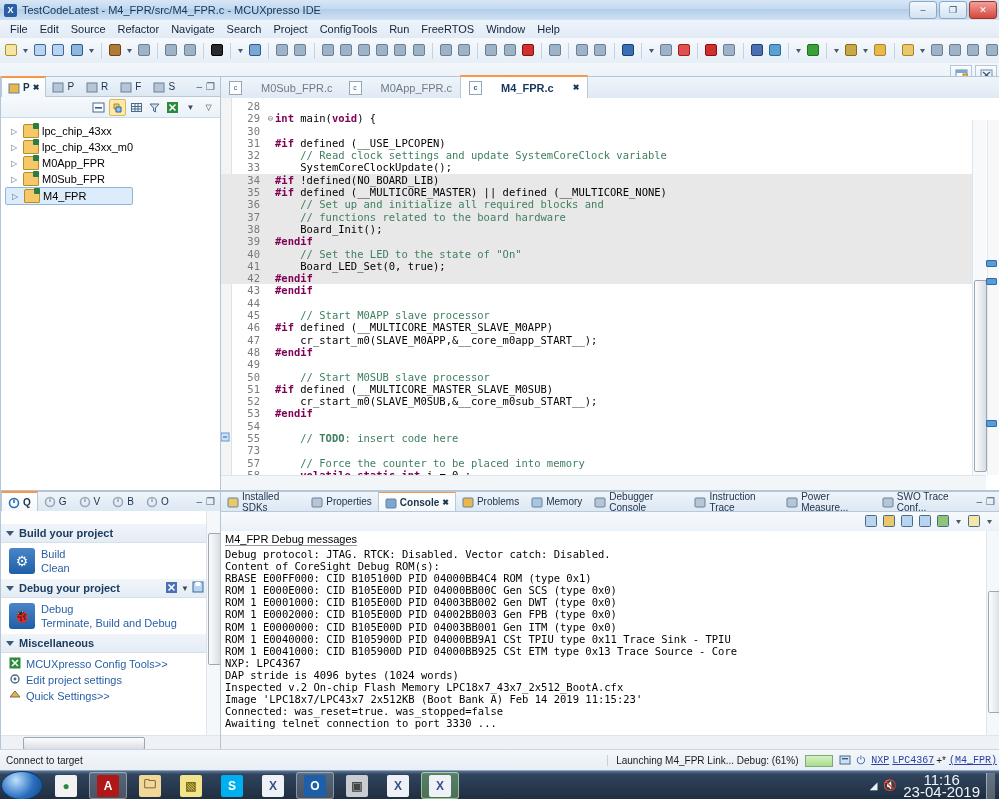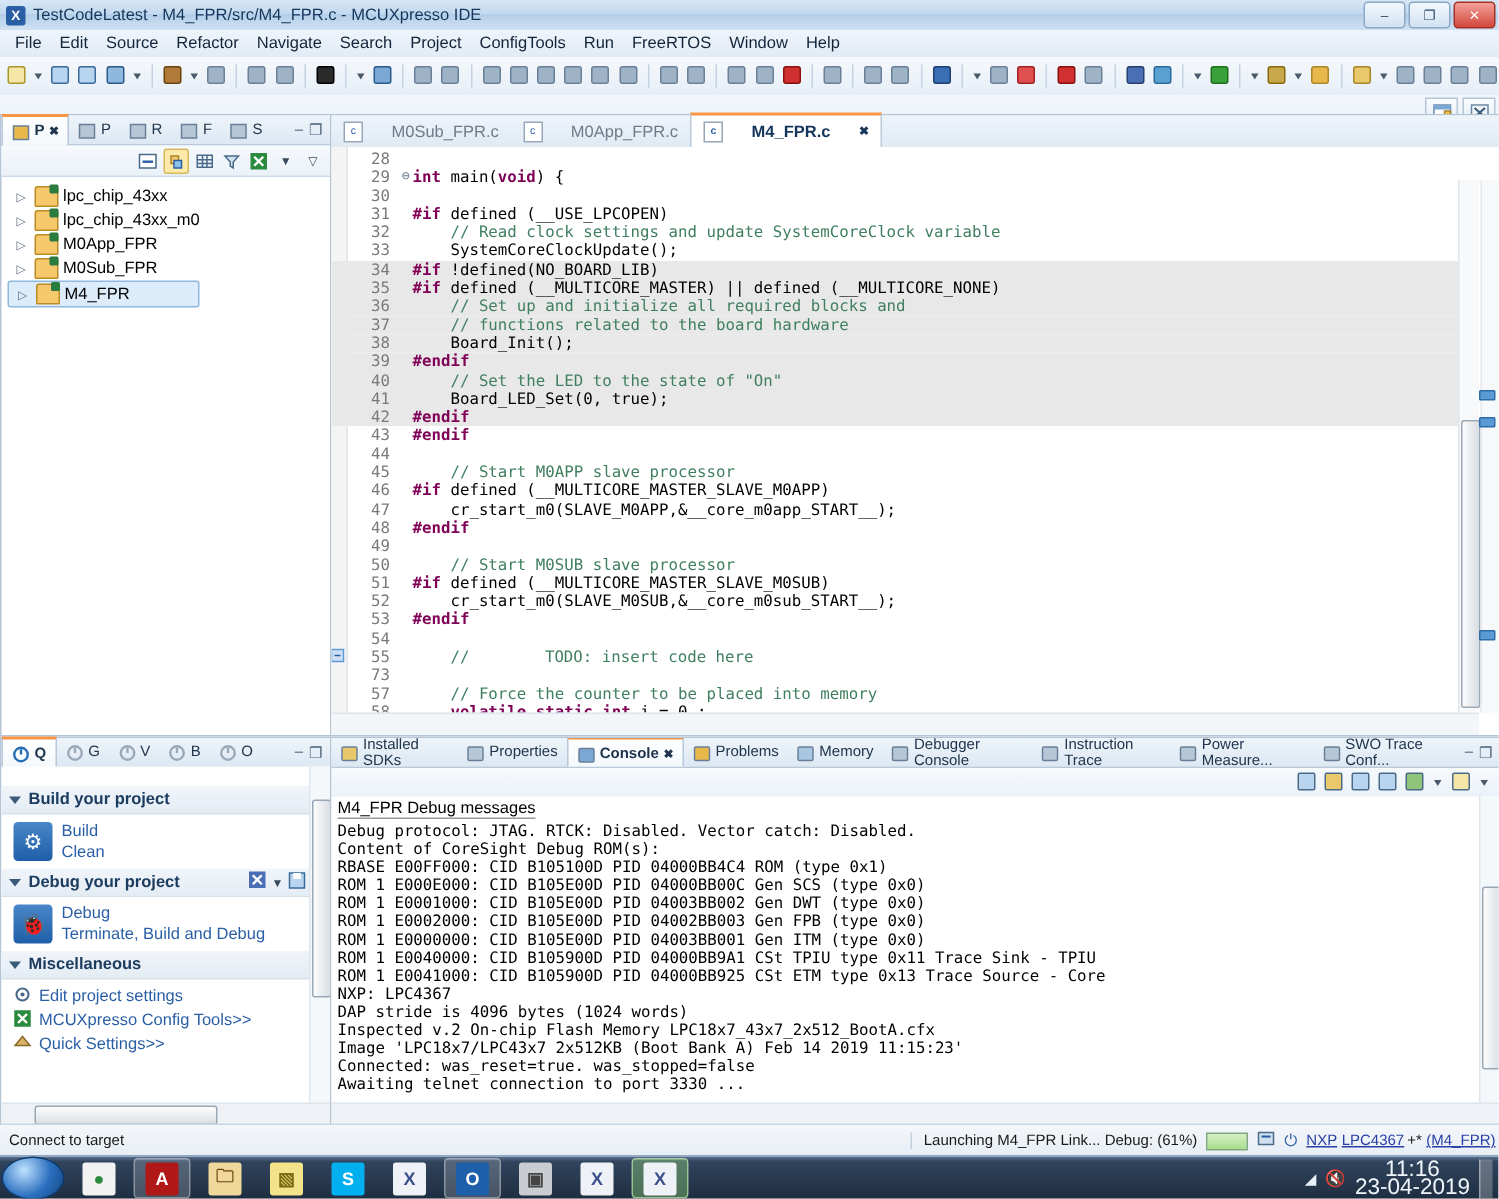--- a/index.html
+++ b/index.html
@@ -86,21 +86,21 @@
      font-family:"DejaVu Sans Mono",monospace;font-size:10.5px;}
   .cmargin{position:absolute;left:0;top:0;width:10px;height:100%;background:#f4f4f4;border-right:1px solid #e2e2e2;}
   .crow{display:flex;height:12.3px;line-height:12.3px;white-space:pre;}
   .crow.hl{background:#e8e8e8;}
   .cln{width:30px;text-align:right;padding-right:6px;color:#7a7a7a;flex:none;}
   .cfold{width:9px;flex:none;text-align:center;color:#6a7a8a;font-size:9px;}
   .ctext{flex:1;}
   .kw{color:#7f0055;font-weight:bold;}
   .pp{color:#7f0055;font-weight:bold;}
   .cm{color:#3f7f5f;}
-  .todo{color:#3f7f5f;font-weight:normal;margin-left:44px;}
+  .todo{color:#3f7f5f;font-weight:bold;}
   .vscroll{position:absolute;right:14px;top:22px;width:13px;bottom:15px;background:#f7f9fb;border-left:1px solid #dde5ed;}
   .vthumb{position:absolute;left:1px;top:160px;width:11px;height:190px;
      background:linear-gradient(to right,#fdfdfd,#d8dde3);border:1px solid #9aa7b4;border-radius:2px;}
   .omark{position:absolute;right:1px;width:11px;height:13px;background:#f6f8fa;border-left:1px solid #e2e8ee;}
   .mk{position:absolute;right:2px;width:9px;height:5px;background:#5b9bd5;border:1px solid #2d6ca8;border-radius:1px;}
   .hscroll{position:absolute;left:0;right:14px;bottom:0;height:14px;background:#f3f6f9;border-top:1px solid #dde5ed;}
 
   
   #quick{left:0;top:491px;width:219px;height:258px;}
   .qsbody{position:absolute;left:0;top:19px;right:0;bottom:0;overflow:hidden;background:#fff;}
@@ -135,21 +135,21 @@
   .consvthumb{position:absolute;left:1px;top:60px;width:11px;height:120px;background:linear-gradient(to right,#fdfdfd,#d9dee4);
      border:1px solid #9aa7b4;border-radius:2px;}
   .consh{position:absolute;left:0;right:0;bottom:0;height:14px;background:#eef2f6;border-top:1px solid #dde5ed;}
 
   
   .statusbar{position:absolute;left:0;top:749px;width:999px;height:21px;
      background:linear-gradient(to bottom,#f4f7fa,#e7eef5);border-top:1px solid #c9d6e3;
      display:flex;align-items:center;font-size:10px;color:#1a1a1a;padding-left:6px;}
   .sb-right{margin-left:auto;display:flex;align-items:center;gap:6px;padding-right:8px;}
   .progbar{width:26px;height:10px;border:1px solid #7fa87f;background:linear-gradient(to bottom,#d6f0c4,#a8dd8c);}
-  .sb-link{color:#2a3fa5;text-decoration:underline;}
+  .sb-link{color:#2a3fa5;text-decoration:underline;font-family:Liberation Mono, monospace;}
 
   
   .taskbar{position:absolute;left:0;top:770px;width:999px;height:29px;
      background:linear-gradient(to bottom,#4a5d73 0%,#2e3f55 12%,#243purple 13%,#1d2c3e 100%);
      background:linear-gradient(to bottom,#5b7290,#31445d 12%,#1e2d40);
      display:flex;align-items:center;border-top:1px solid #8ea6c0;}
   .start{width:40px;height:27px;margin-left:1px;border-radius:50%;
      background:radial-gradient(circle at 35% 30%,#bfe2ff,#2a6fbf 55%,#12457f);border:1px solid #0d3a6b;}
   .tbtn{width:36px;height:25px;margin-left:5px;display:flex;align-items:center;justify-content:center;border-radius:3px;}
   .tbtn.framed{background:rgba(255,255,255,.18);border:1px solid rgba(255,255,255,.35);}
@@ -628,31 +628,31 @@
           <a href="#">Terminate, Build and Debug</a>
         </div>
       </div>
       <div class="qhdr">
         <div class="qtri"></div>
         <span>Miscellaneous</span>
       </div>
       <div class="qmisc">
         <div class="mrow">
           <span><svg width="12" height="12">
+                <rect x="0.5" y="0.5" width="11" height="11" fill="#2a8a3e"></rect>
+                <path d="M3 3 L9 9 M9 3 L3 9" stroke="#fff" stroke-width="1.6"></path>
+              </svg></span>
+          <a href="#">MCUXpresso Config Tools&gt;&gt;</a>
+        </div>
+        <div class="mrow">
+          <span><svg width="12" height="12">
                 <circle cx="6" cy="6" r="4" fill="none" stroke="#4a6a8a" stroke-width="1.4"></circle>
                 <circle cx="6" cy="6" r="1.4" fill="#4a6a8a"></circle>
               </svg></span>
           <a href="#">Edit project settings</a>
-        </div>
-        <div class="mrow">
-          <span><svg width="12" height="12">
-                <rect x="0.5" y="0.5" width="11" height="11" fill="#2a8a3e"></rect>
-                <path d="M3 3 L9 9 M9 3 L3 9" stroke="#fff" stroke-width="1.6"></path>
-              </svg></span>
-          <a href="#">MCUXpresso Config Tools&gt;&gt;</a>
         </div>
         <div class="mrow">
           <span><svg width="12" height="12">
                 <path d="M1 8 L6 2 L11 8 Z" fill="#d9b36a" stroke="#8a6a28"></path>
               </svg></span>
           <a href="#">Quick Settings&gt;&gt;</a>
         </div>
       </div>
     </div>
     <div class="qsv">

